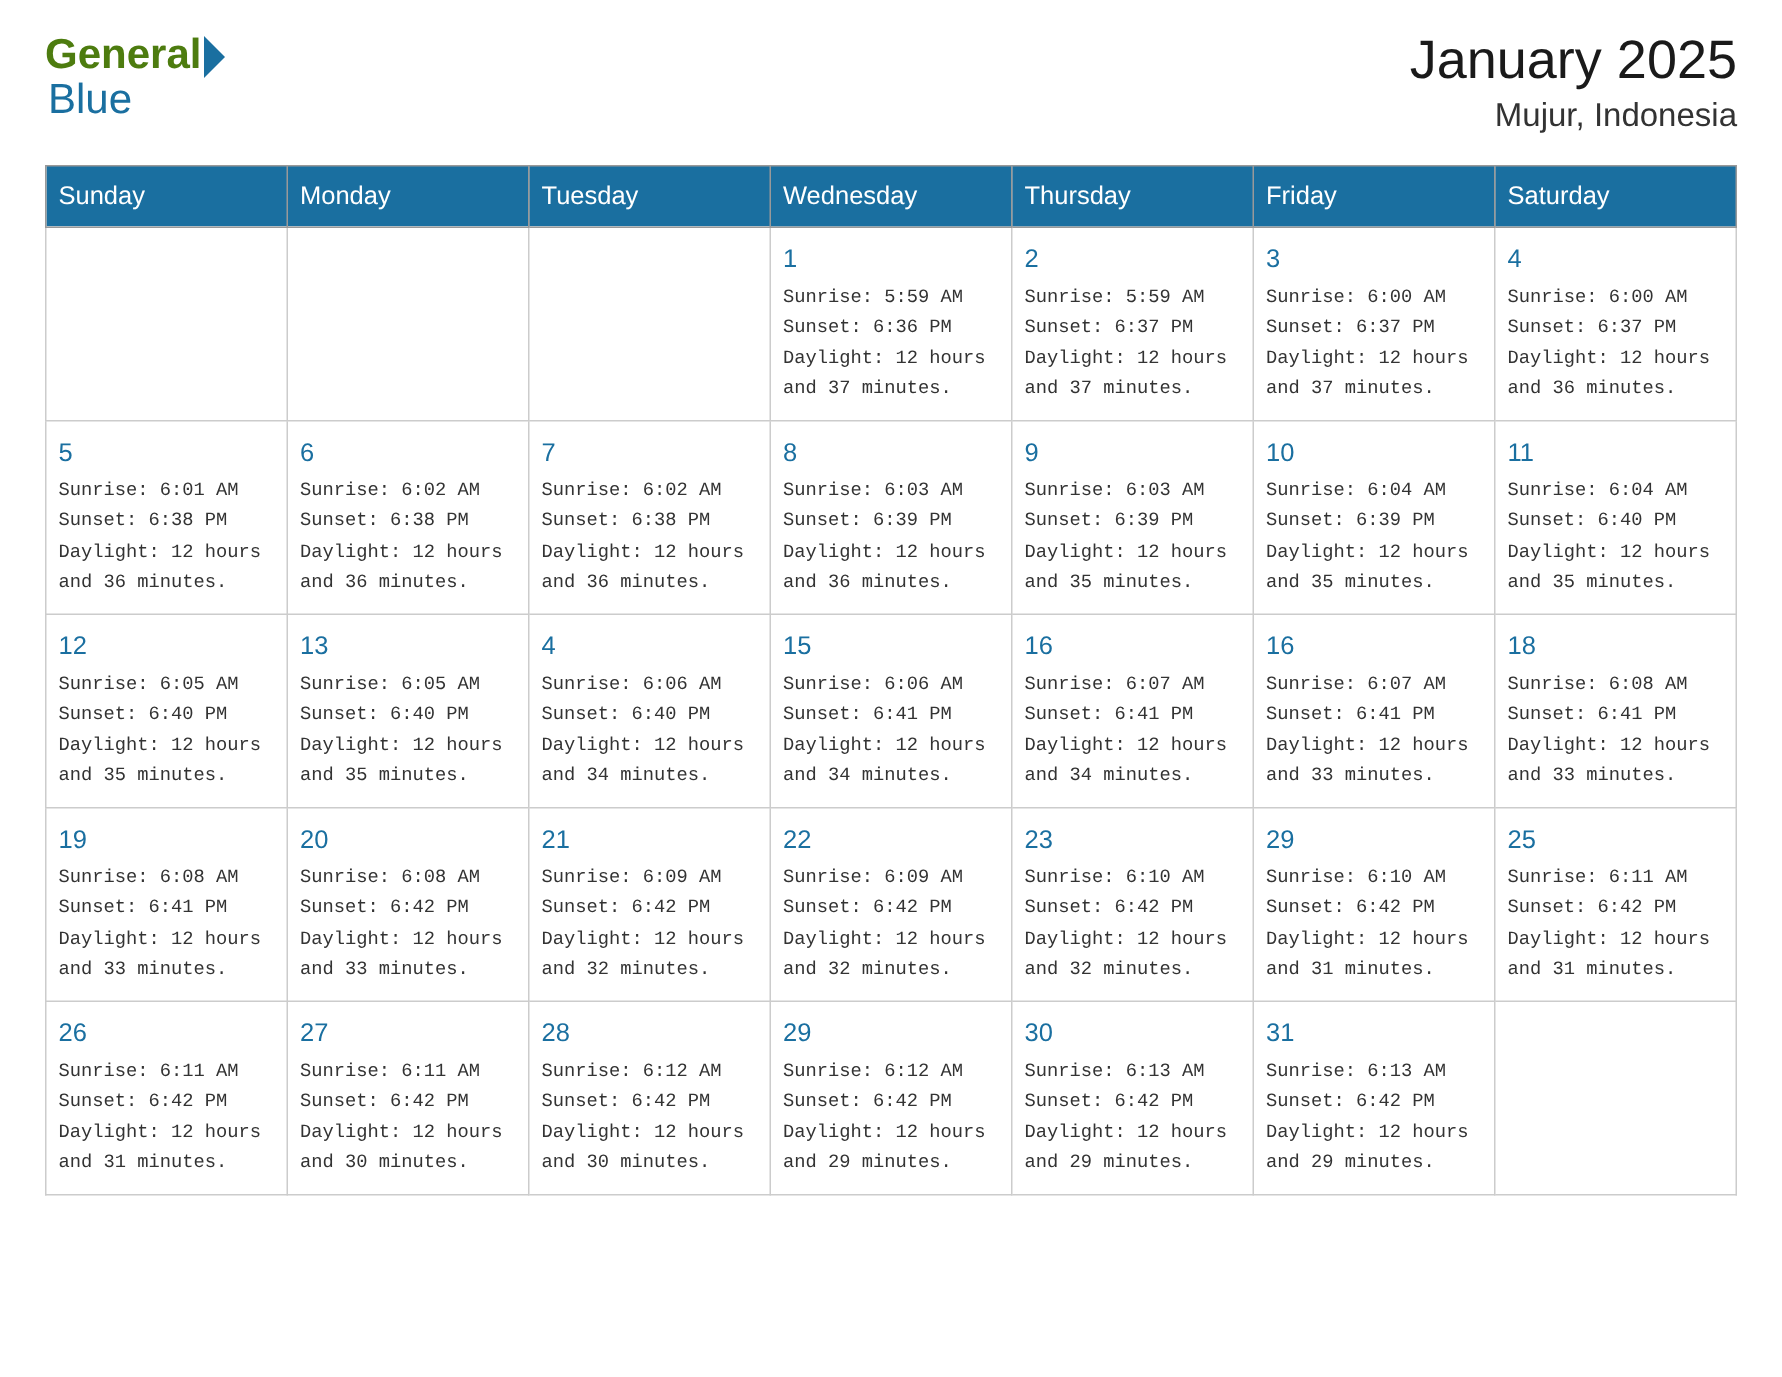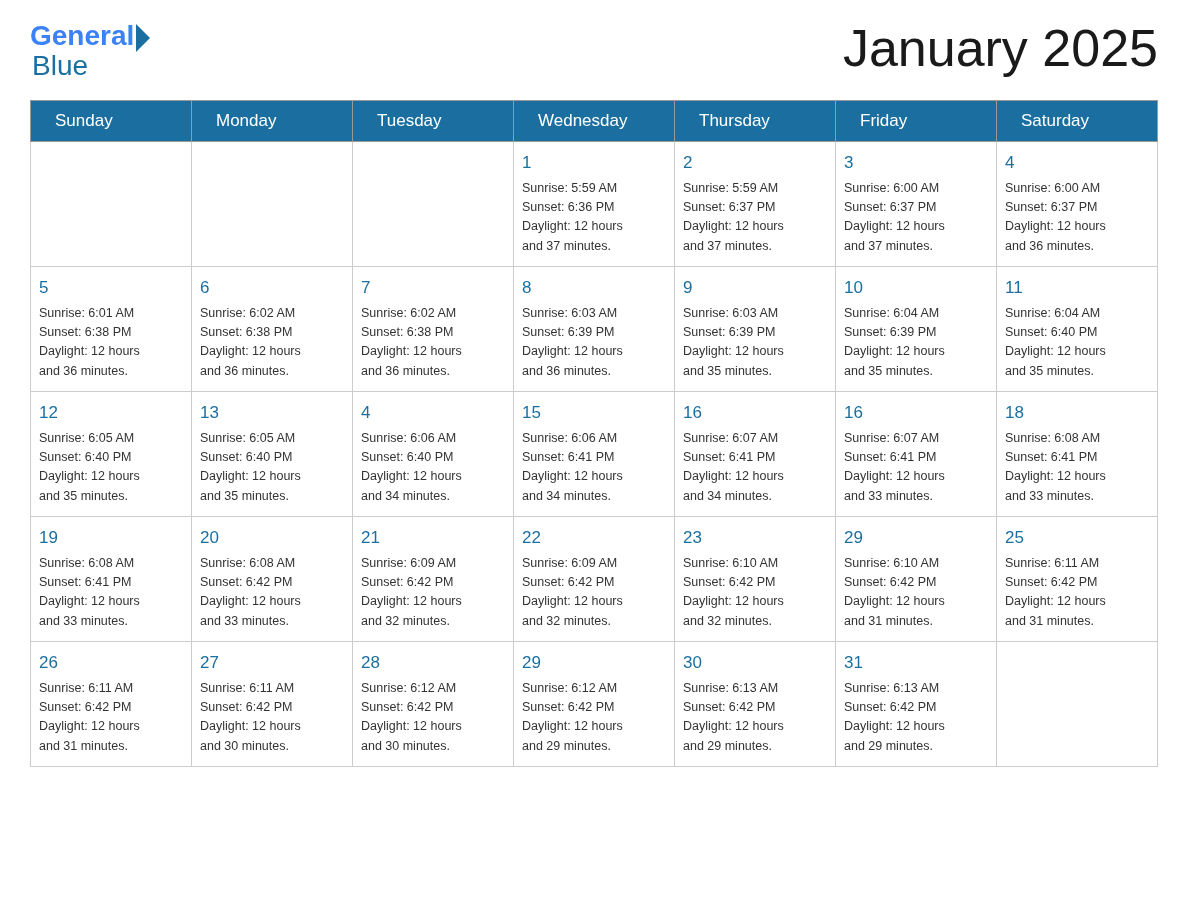--- a/index.html
+++ b/index.html
@@ -12,21 +12,21 @@
     }
     .header-area {
       display: flex;
       justify-content: space-between;
       align-items: flex-start;
       margin-bottom: 20px;
     }
     .logo-text-general {
       font-size: 28px;
       font-weight: bold;
-      color: #3b82f6;
+      color: #4d7c0f;
     }
     .logo-arrow {
       width: 0;
       height: 0;
       border-left: 14px solid #1a6fa0;
       border-top: 14px solid transparent;
       border-bottom: 14px solid transparent;
       margin-left: 2px;
       margin-top: 4px;
     }
@@ -43,41 +43,41 @@
       font-size: 28px;
       font-weight: normal;
       color: #1a6fa0;
       margin-left: 2px;
       line-height: 1;
     }
     .title-area {
       text-align: right;
     }
     .month-title {
-      font-size: 52px;
+      font-size: 36px;
       font-weight: normal;
       color: #1a1a1a;
       line-height: 1.1;
     }
     .location {
       font-size: 22px;
       color: #333;
       margin-top: 4px;
     }
     .calendar-table {
       width: 100%;
       border-collapse: collapse;
       border: 1px solid #999;
     }
     .calendar-table th {
       background-color: #1a6fa0;
       color: #fff;
       font-size: 17px;
       font-weight: normal;
-      padding: 10px 24px;
+      padding: 10px 8px;
       text-align: left;
       border: 1px solid #999;
     }
     .calendar-table td {
       vertical-align: top;
       padding: 8px 8px 10px 8px;
       border: 1px solid #ccc;
       width: 14.28%;
       min-height: 110px;
       font-size: 12.5px;
@@ -88,38 +88,40 @@
       font-size: 17px;
       color: #1a6fa0;
       font-weight: normal;
       display: block;
       margin-bottom: 3px;
     }
     .day-info {
       font-size: 12.5px;
       color: #333;
       line-height: 1.55;
+      font-family: Liberation Mono, monospace;
     }
     .empty-cell {
       background: #fff;
     }
   </style>
 </head>
 <body>
 
 <div class="header-area">
   <div class="logo-container">
     <div class="logo-top-row">
       <span class="logo-text-general">General</span>
       <div class="logo-arrow"></div>
     </div>
     <span class="logo-bottom">Blue</span>
   </div>
   <div class="title-area">
     <div class="month-title">January 2025</div>
+    <div class="location">Mujur, Indonesia</div>
   </div>
 </div>
 
 <table class="calendar-table">
   <thead>
     <tr>
     <th>Sunday</th>
         <th>Monday</th>
         <th>Tuesday</th>
         <th>Wednesday</th>

